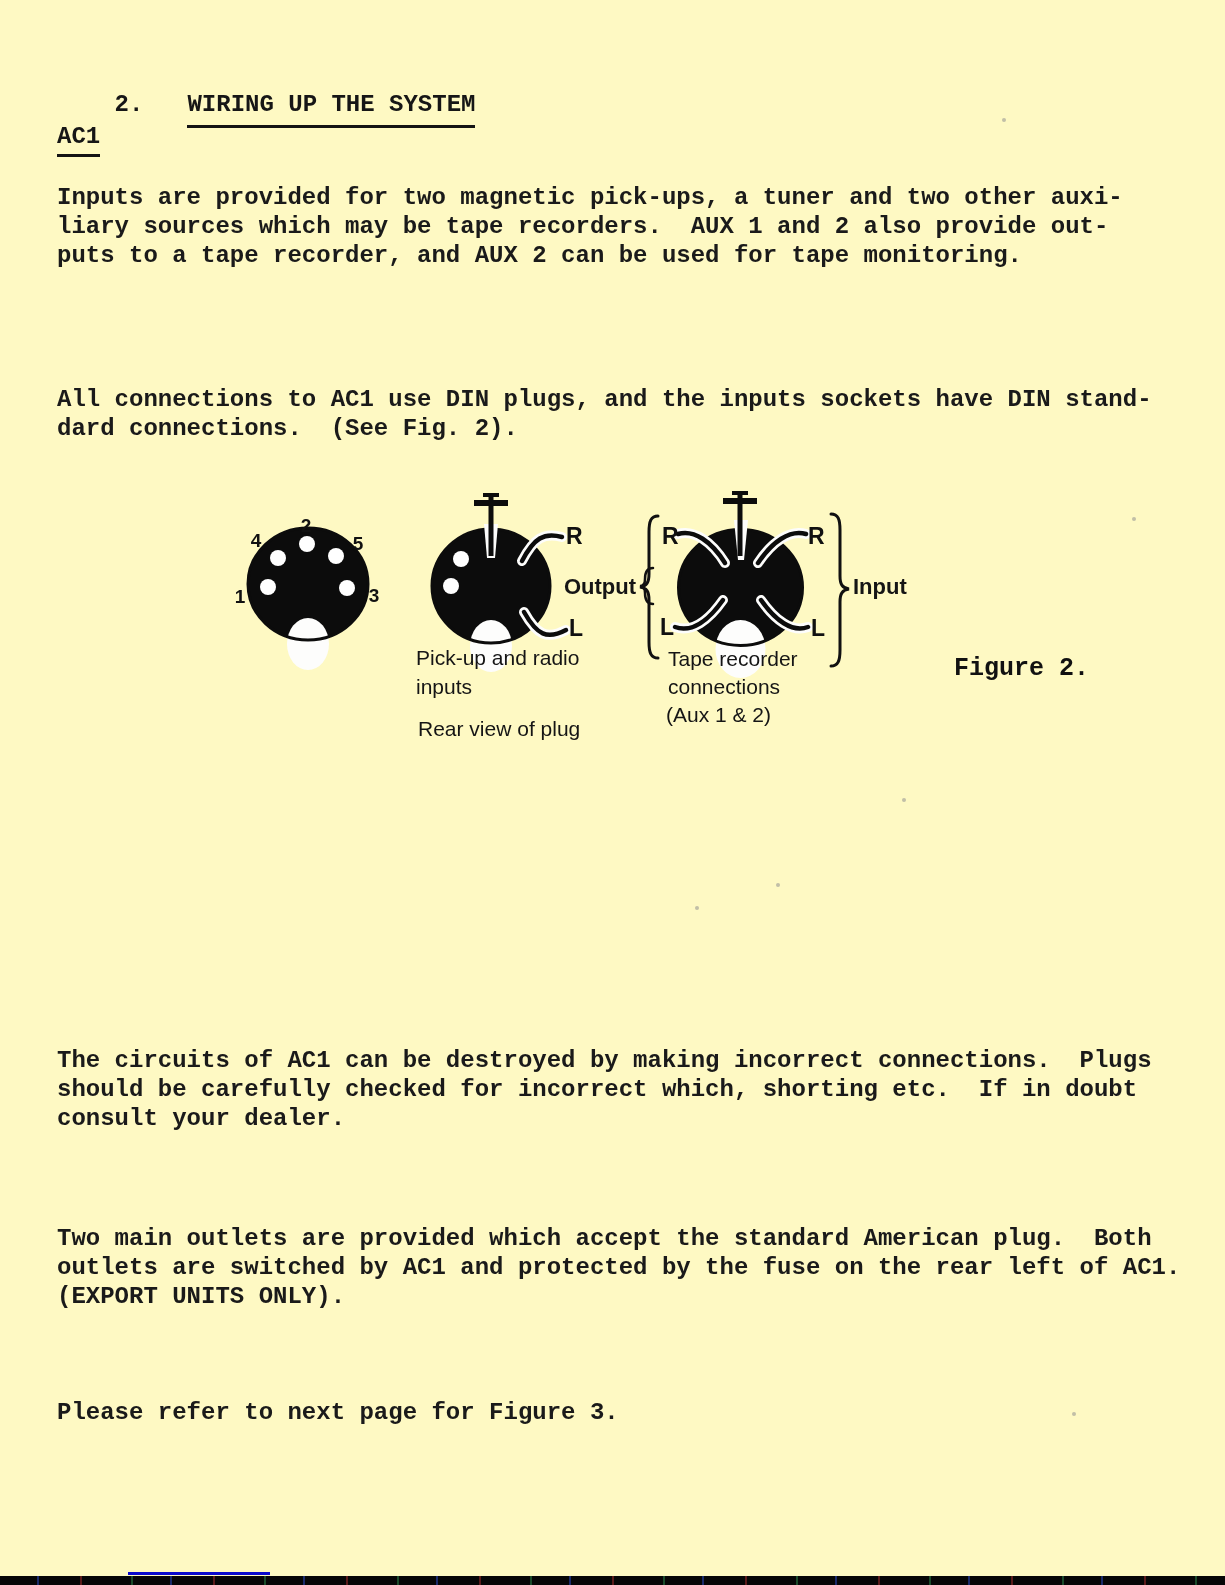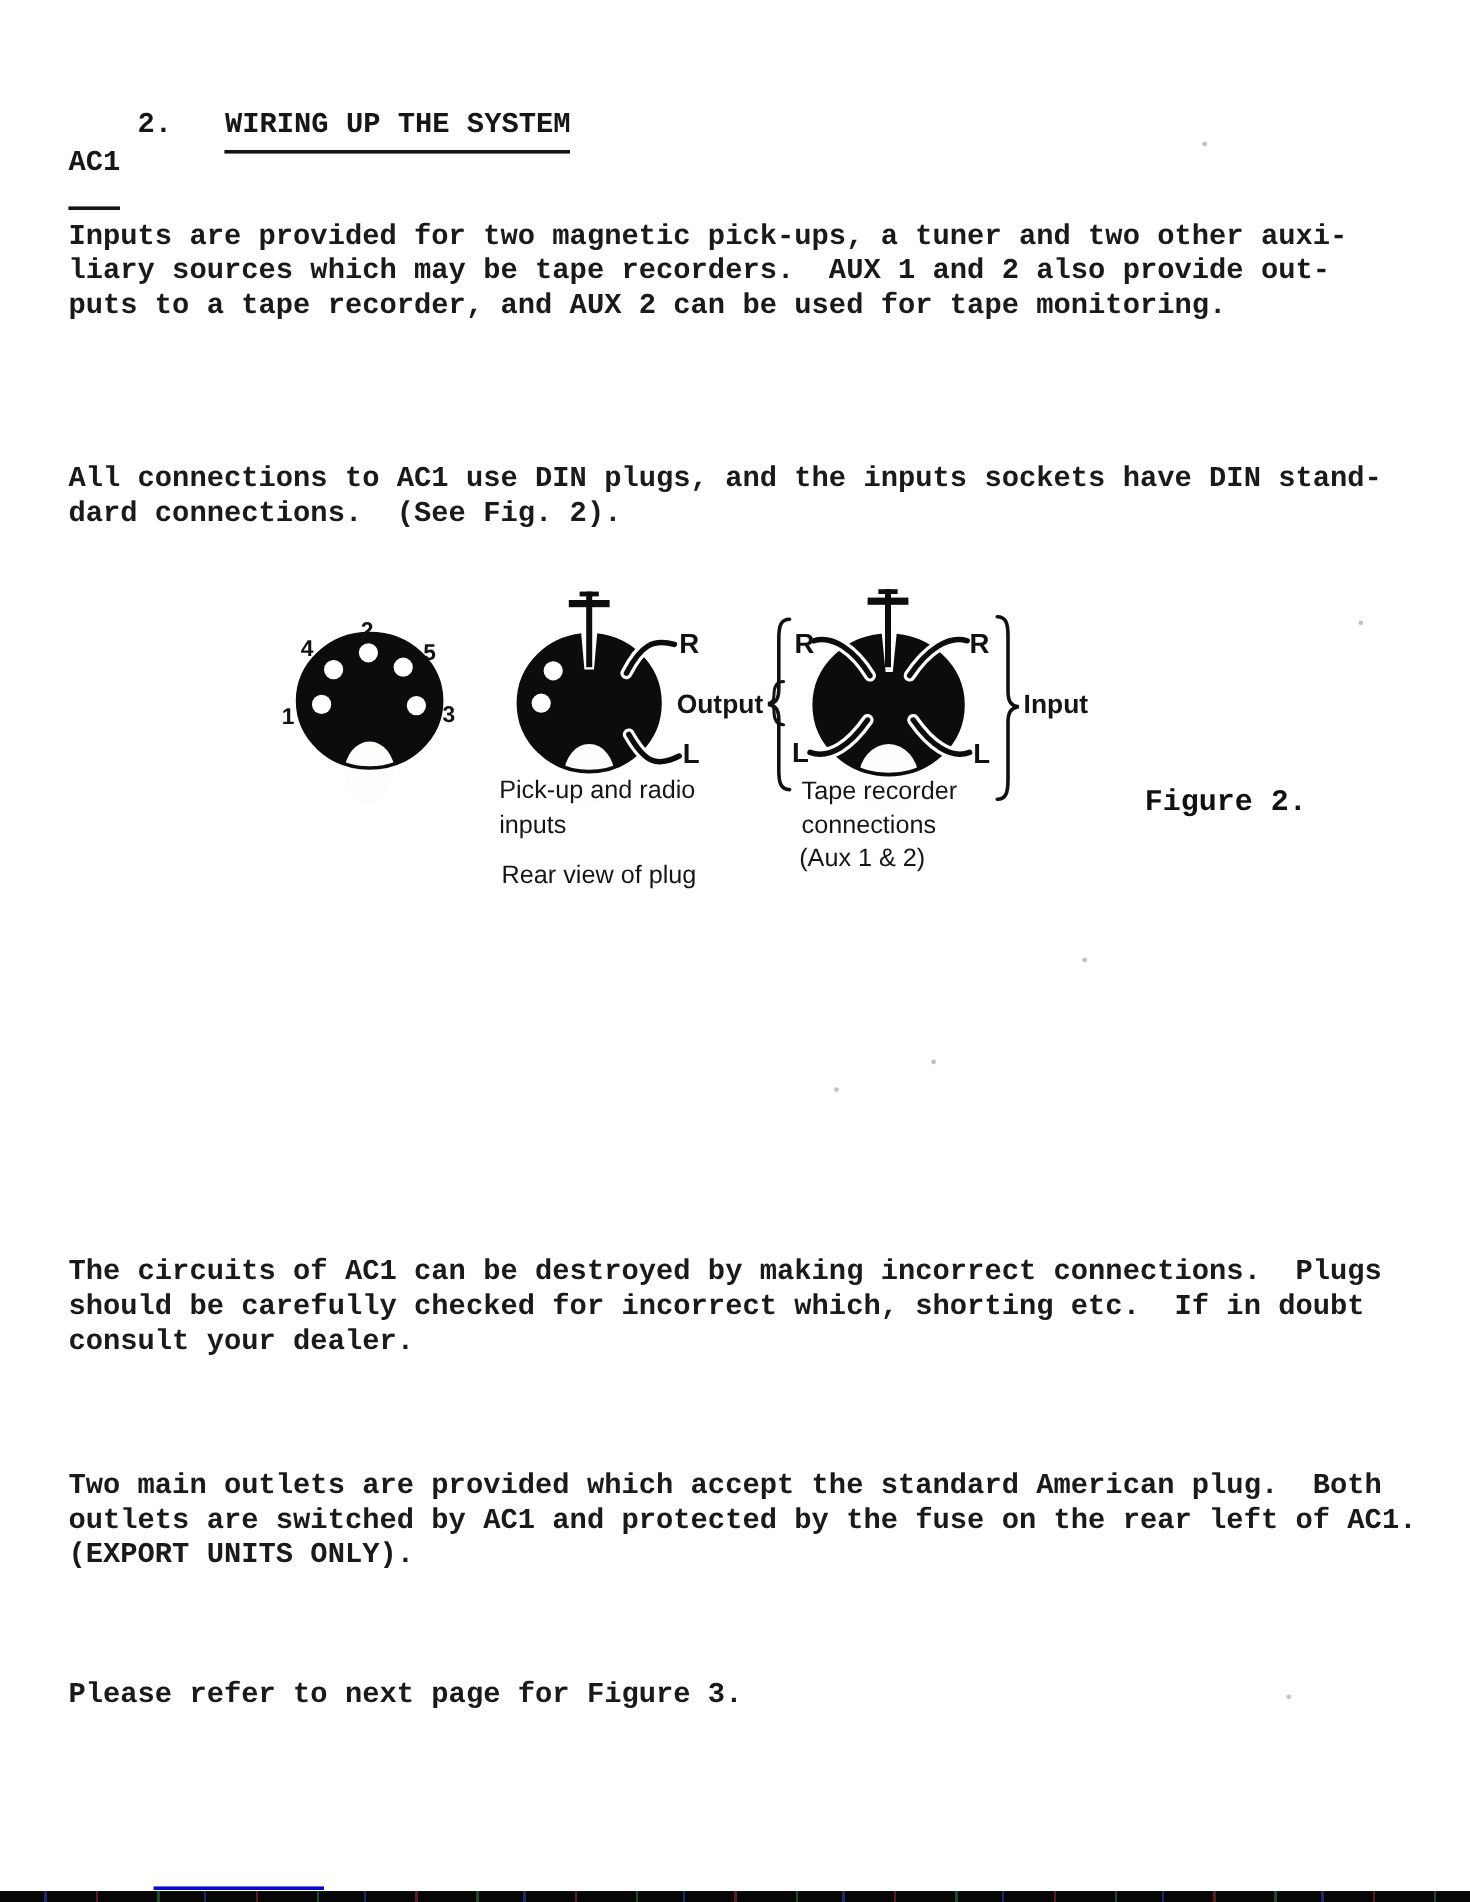--- a/index.html
+++ b/index.html
@@ -1,27 +1,27 @@
 <!DOCTYPE html>
 <html><head>
 <meta charset="utf-8">
 <style>
   html,body { margin:0; padding:0; background:#e8e8e8; }
   .page {
     position:relative; width:1225px; height:1585px;
-    background:#ffffff; overflow:hidden;
+    background:#fef9c3; overflow:hidden;
     font-family:"Liberation Mono", monospace; color:#161616;
   }
   .heading-row { position:absolute; left:57px; top:61px;
     font:bold 24px/29px "Liberation Mono", monospace; white-space:pre; }
   .sec-title { margin-left:44px; display:inline-block;
     border-bottom:3px solid #141414; padding-bottom:6px; }
   .subheading { position:absolute; left:57px; top:122px;
     font:bold 24px/29px "Liberation Mono", monospace;
-    display:inline-block; border-bottom:3px solid #141414; padding-bottom:21px; }
+    display:inline-block; border-bottom:3px solid #141414; padding-bottom:3px; }
   .body-text { position:absolute; left:57px; width:1165px; margin:0;
     font:bold 24px/29px "Liberation Mono", monospace;
     white-space:pre-wrap; color:#1a1a1a; }
   .p1{top:183px} .p2{top:297px} .p3{top:385px} .p4{top:931px}
   .p5{top:1046px} .p6{top:1164px} .p7{top:1224px} .p8{top:1398px}
   .figure-svg { position:absolute; left:220px; top:486px; }
   .ink { fill:#0c0c0c; }
   .paper { fill:#fdfdfc; }
   .rl  { font:bold 23px "Liberation Sans", sans-serif; fill:#111; }
   .num { font:bold 19px "Liberation Sans", sans-serif; fill:#111; }

